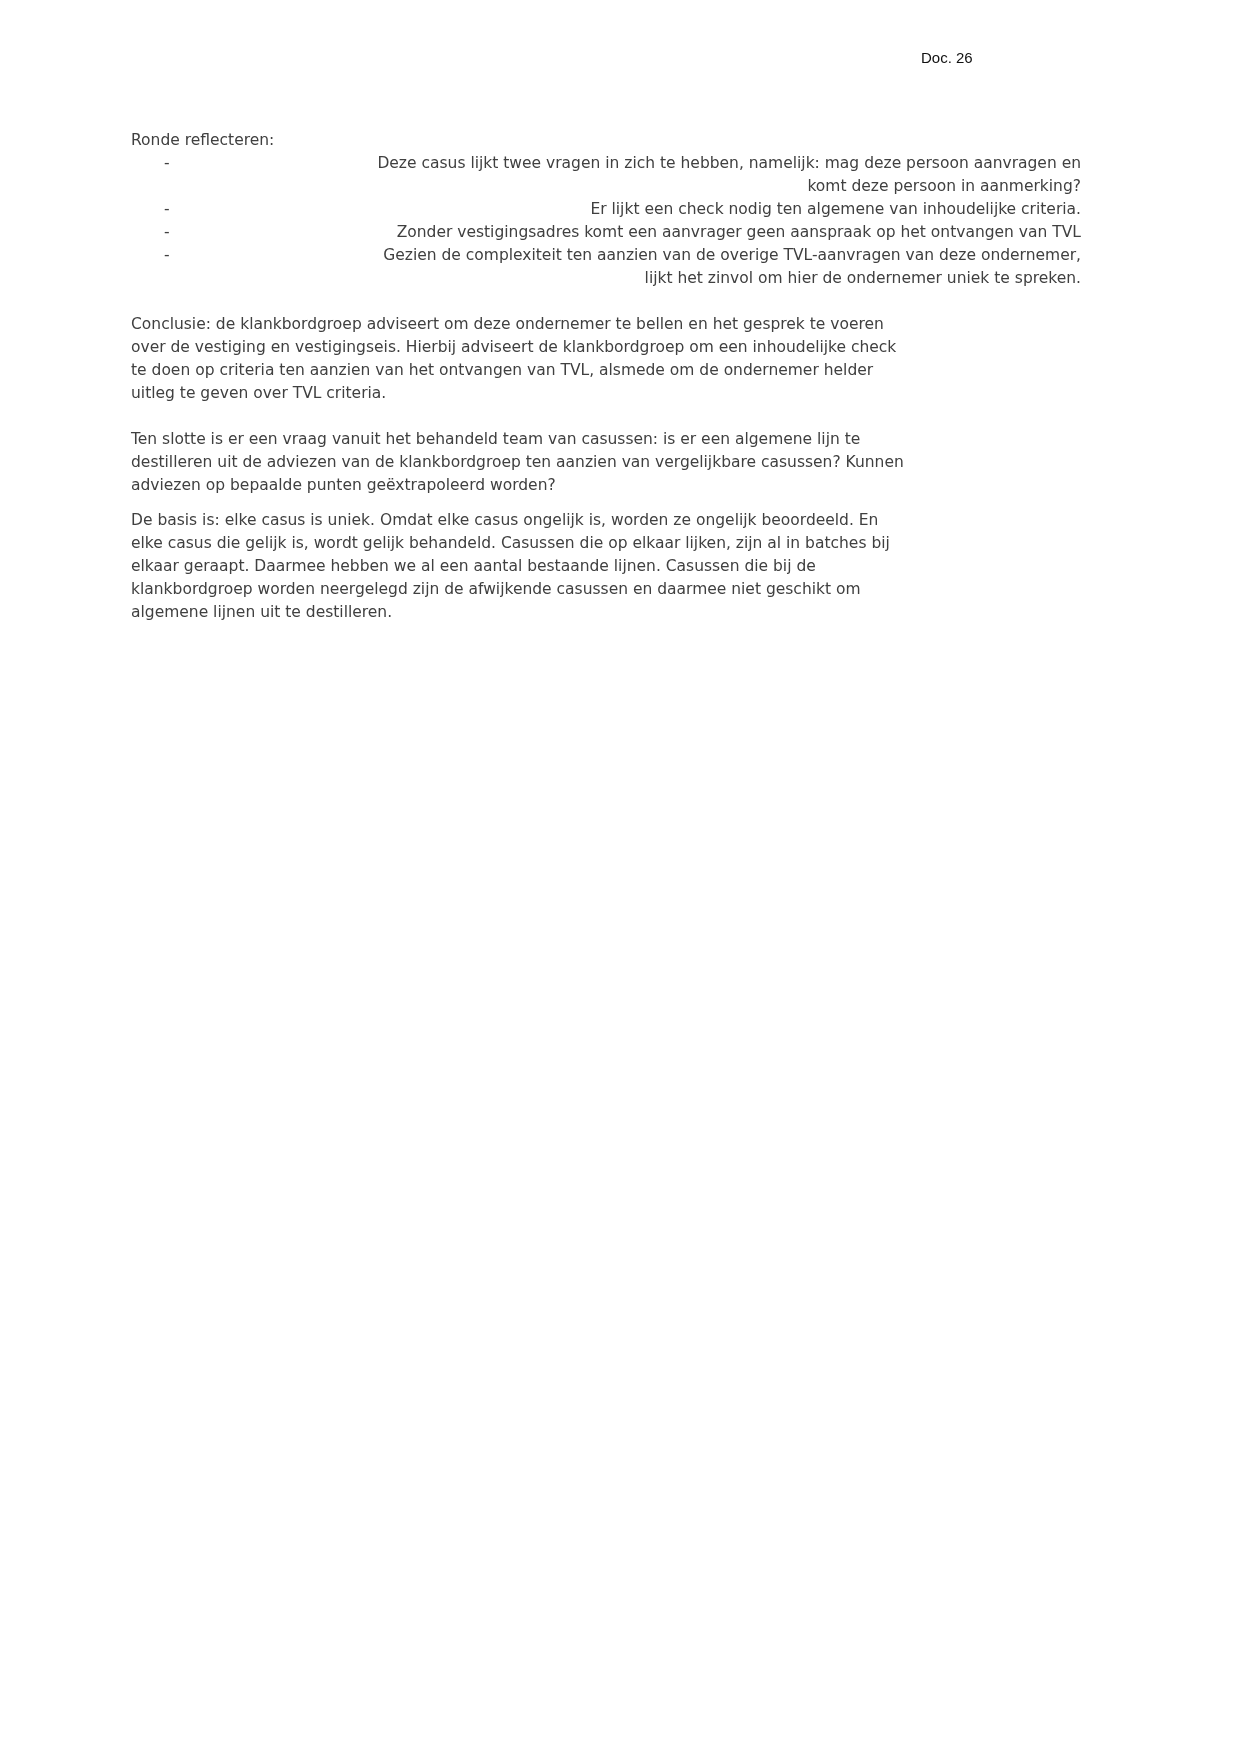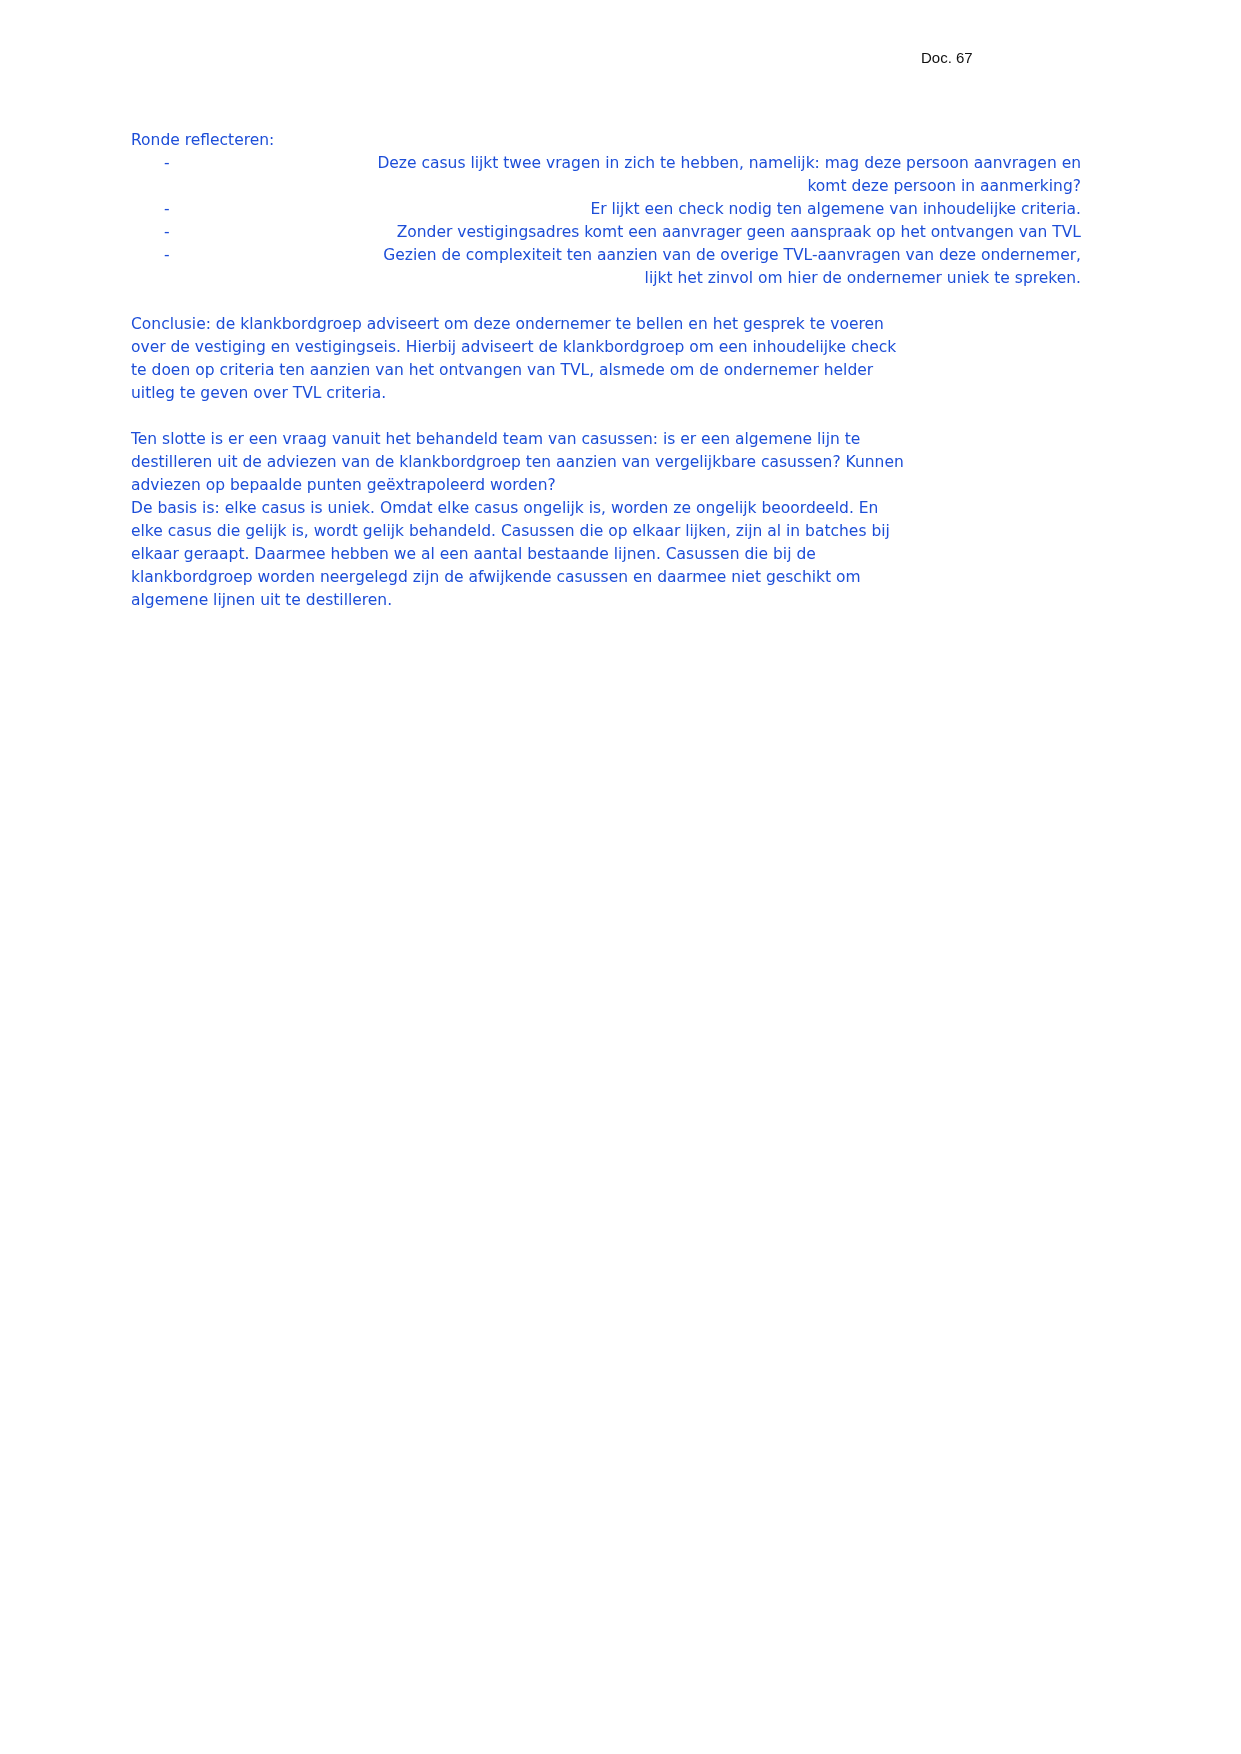--- a/index.html
+++ b/index.html
@@ -25,21 +25,21 @@
     color: #111111;
   }
   .content {
     position: absolute;
     top: 129px;
     left: 131px;
     width: 950px;
     font-family: "DejaVu Sans", sans-serif;
     font-size: 15.5px;
     line-height: 23px;
-    color: #1d4ed8;
+    color: #404040;
   }
   .section-title {
     margin: 0;
   }
   .bullet-list {
     margin: 0;
   }
   .bullet-row {
     display: flex;
     align-items: flex-start;
@@ -52,29 +52,29 @@
   .bullet-text {
     flex: 1 1 auto;
     white-space: pre-line;
     text-align: right;
   }
   .para {
     margin: 23px 0 0 0;
     white-space: pre-line;
   }
   .para.no-gap {
-    margin-top: 0;
+    margin-top: 12px;
   }
 </style>
 </head>
 <body>
 
 <div class="page">
 
-  <div class="doc-label">Doc. 67</div>
+  <div class="doc-label">Doc. 26</div>
 
   <div class="content">
 
     <div class="section-title">Ronde reflecteren:</div>
 
     <div class="bullet-list">
 
       <div class="bullet-row">
         <span class="bullet-dash">-</span>
         <span class="bullet-text">Deze casus lijkt twee vragen in zich te hebben, namelijk: mag deze persoon aanvragen en

